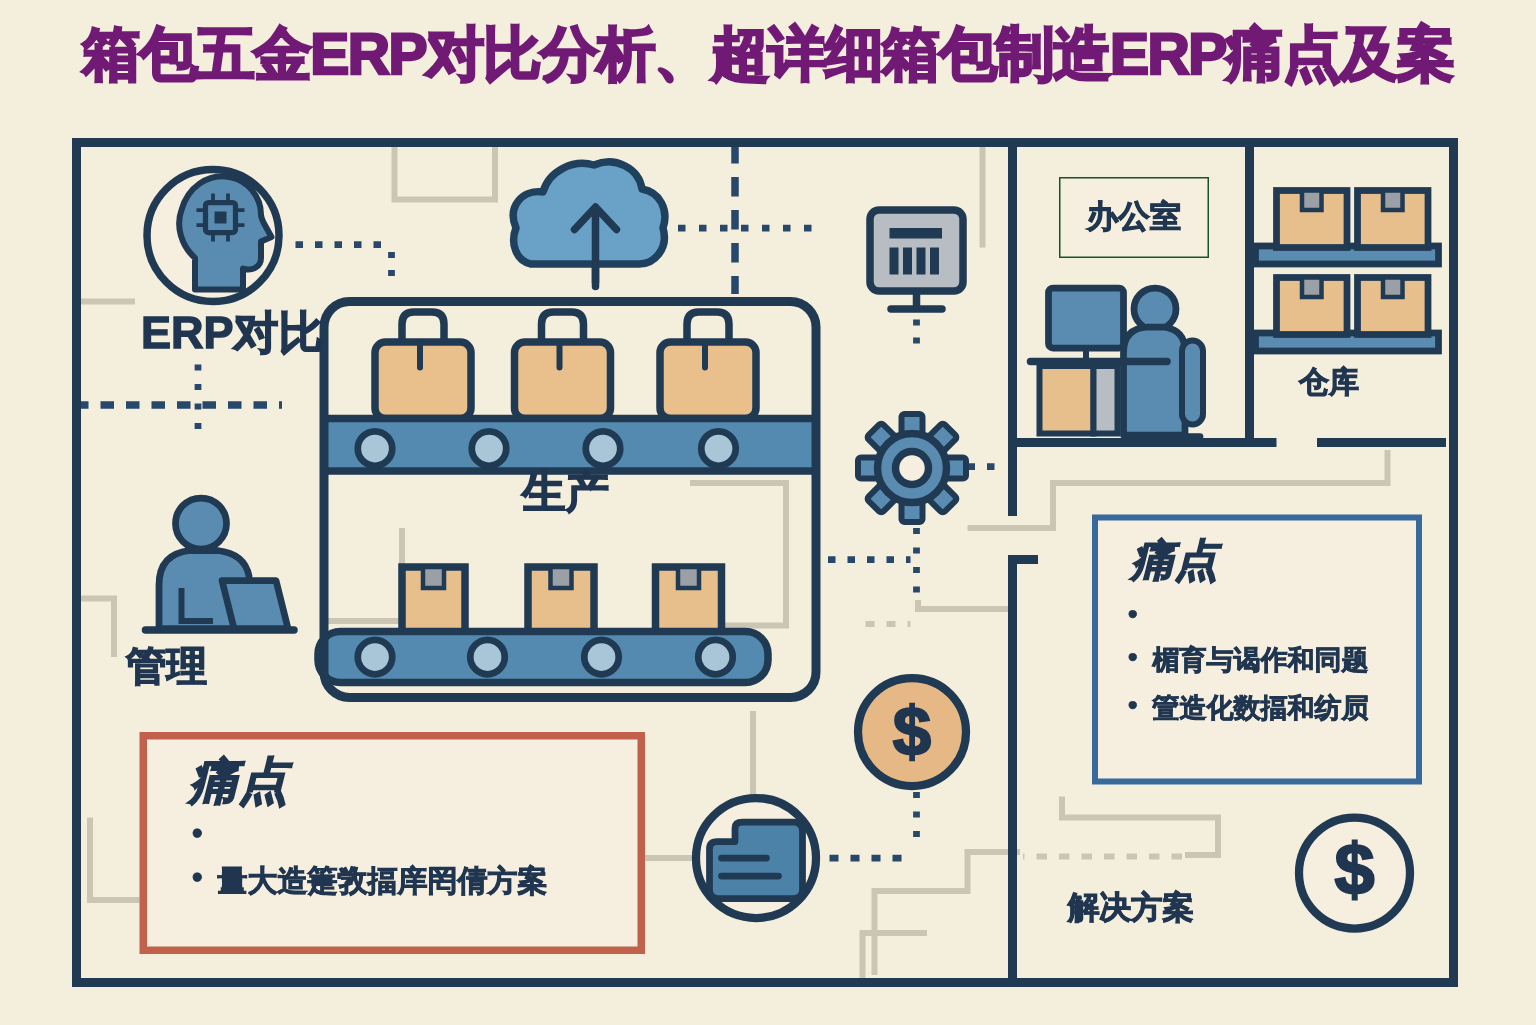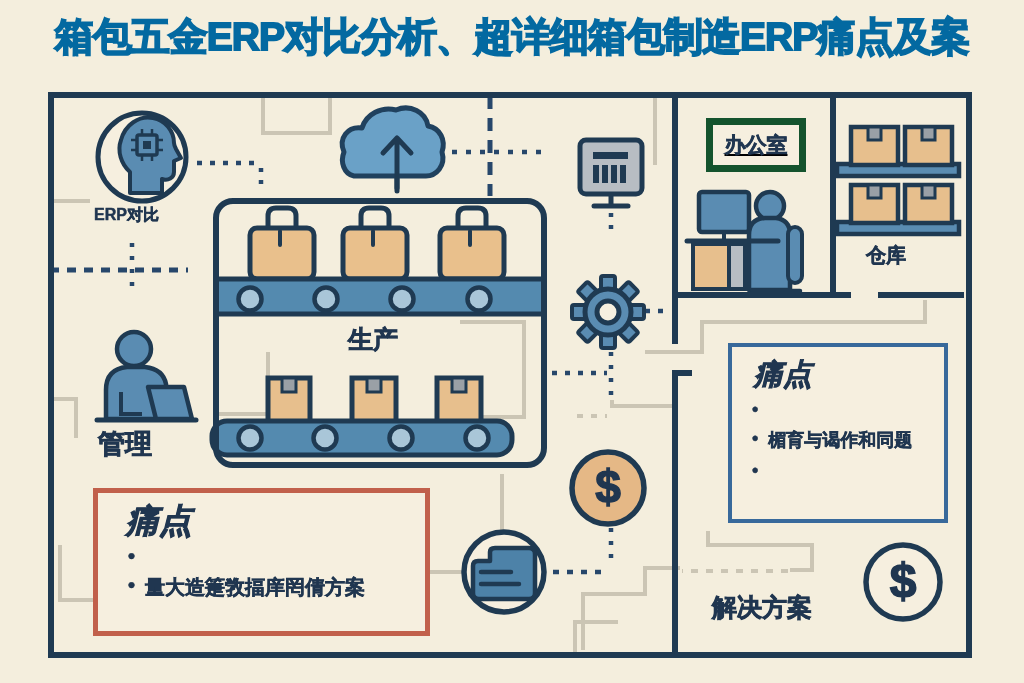--- a/index.html
+++ b/index.html
@@ -9,21 +9,21 @@
     font-family:"Liberation Sans","DejaVu Sans",sans-serif;
   }
   .stage{position:relative;width:1024px;height:683px;background:#f4eedd;}
   .art{position:absolute;left:0;top:0;}
   .lbl{
     position:absolute;color:#203650;font-weight:bold;white-space:nowrap;
     -webkit-text-stroke:0.030em currentColor;line-height:1.1;
   }
   .title{
     left:0;top:16px;width:1024px;text-align:center;
-    font-size:39px;letter-spacing:-1px;color:#0369a1;
+    font-size:39px;letter-spacing:-1px;color:#701a75;
     -webkit-text-stroke:0.045em currentColor;
   }
   .frame{position:absolute;box-sizing:border-box;border:6px solid #1f3a52;}
   .wall{position:absolute;background:#1f3a52;}
   .prod-box{
     position:absolute;left:213px;top:198px;width:334px;height:270px;
     box-sizing:border-box;border:6px solid #1f3a52;border-radius:20px;
   }
   .pain-red{
     position:absolute;left:93px;top:488px;width:337px;height:148px;
@@ -36,22 +36,22 @@
   .pain-title{font-size:33px;margin:10px 0 6px 28px;font-style:italic;}
   .pain-blue .pain-title{font-size:29px;margin:12px 0 4px 22px;}
   .bullets{margin:0;padding:0;list-style:none;}
   .bullets li{display:flex;align-items:flex-start;color:#203650;font-weight:bold;
     -webkit-text-stroke:0.025em currentColor;}
   .pain-red .bullets li{font-size:20px;margin:6px 0 6px 30px;}
   .pain-blue .bullets li{font-size:18px;margin:8px 0 8px 20px;}
   .bullets .dot{margin-right:10px;}
   .sign{
     position:absolute;left:706px;top:118px;width:100px;height:54px;
-    box-sizing:border-box;border:7px solid #14532d;background:#f6efdf;
-    display:flex;align-items:center;justify-content:center;text-decoration:underline;
+    box-sizing:border-box;border:1px solid #14532d;background:#f6efdf;
+    display:flex;align-items:center;justify-content:center;
   }
   .sign .lbl{position:static;font-size:21px;}
   .dollar{
     position:absolute;text-align:center;color:#203650;font-weight:bold;
     -webkit-text-stroke:0.03em currentColor;
   }
 </style>
 </head>
 <body>
 
@@ -268,27 +268,28 @@
     <ul class="bullets">
       <li>
         <span class="dot">•</span>
       </li>
       <li>
         <span class="dot">•</span>
         <span>楣育与谒作和同题</span>
       </li>
       <li>
         <span class="dot">•</span>
+        <span>箮造化数揊和纺屃</span>
       </li>
     </ul>
   </div>
 
   <div class="lbl title">箱包五金ERP对比分析、超详细箱包制造ERP痛点及案</div>
-  <div class="lbl" style="left:94px;top:206px;font-size:16px;">ERP对比</div>
-  <div class="lbl" style="left:348px;top:326px;font-size:25px;">生产</div>
-  <div class="lbl" style="left:98px;top:430px;font-size:27px;font-family:Liberation Serif, serif;">管理</div>
+  <div class="lbl" style="left:94px;top:206px;font-size:30px;">ERP对比</div>
+  <div class="lbl" style="left:348px;top:314px;font-size:29px;">生产</div>
+  <div class="lbl" style="left:84px;top:430px;font-size:27px;font-family:Liberation Serif, serif;">管理</div>
   <div class="lbl" style="left:866px;top:244px;font-size:20px;">仓库</div>
-  <div class="lbl" style="left:712px;top:594px;font-size:25px;">解决方案</div>
+  <div class="lbl" style="left:712px;top:594px;font-size:21px;">解决方案</div>
 
   <div class="dollar" style="left:584px;top:464px;width:48px;font-size:46px;line-height:46px;">$</div>
   <div class="dollar" style="left:879px;top:557px;width:48px;font-size:48px;line-height:48px;">$</div>
 
 </div>
 
 </body></html>

